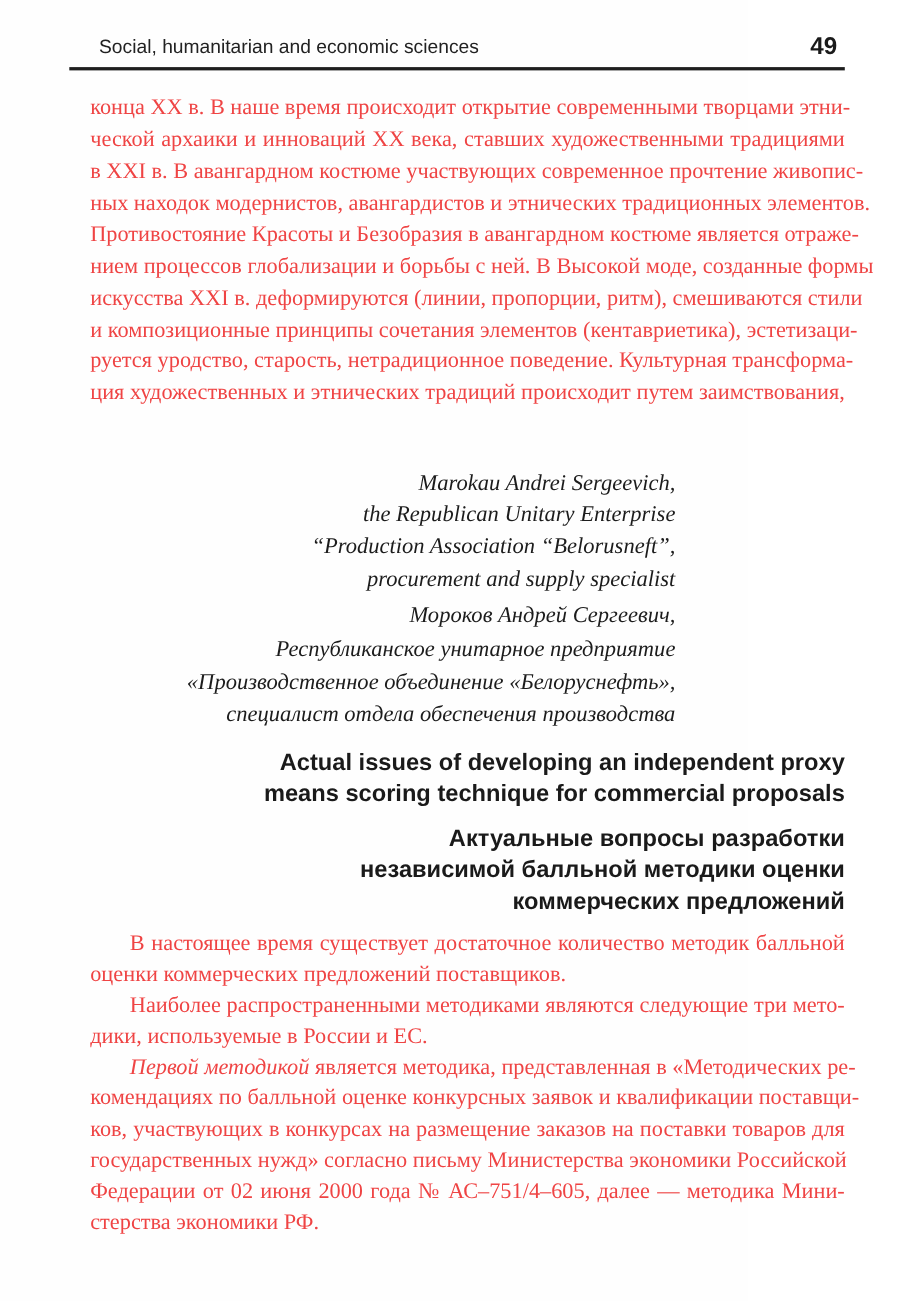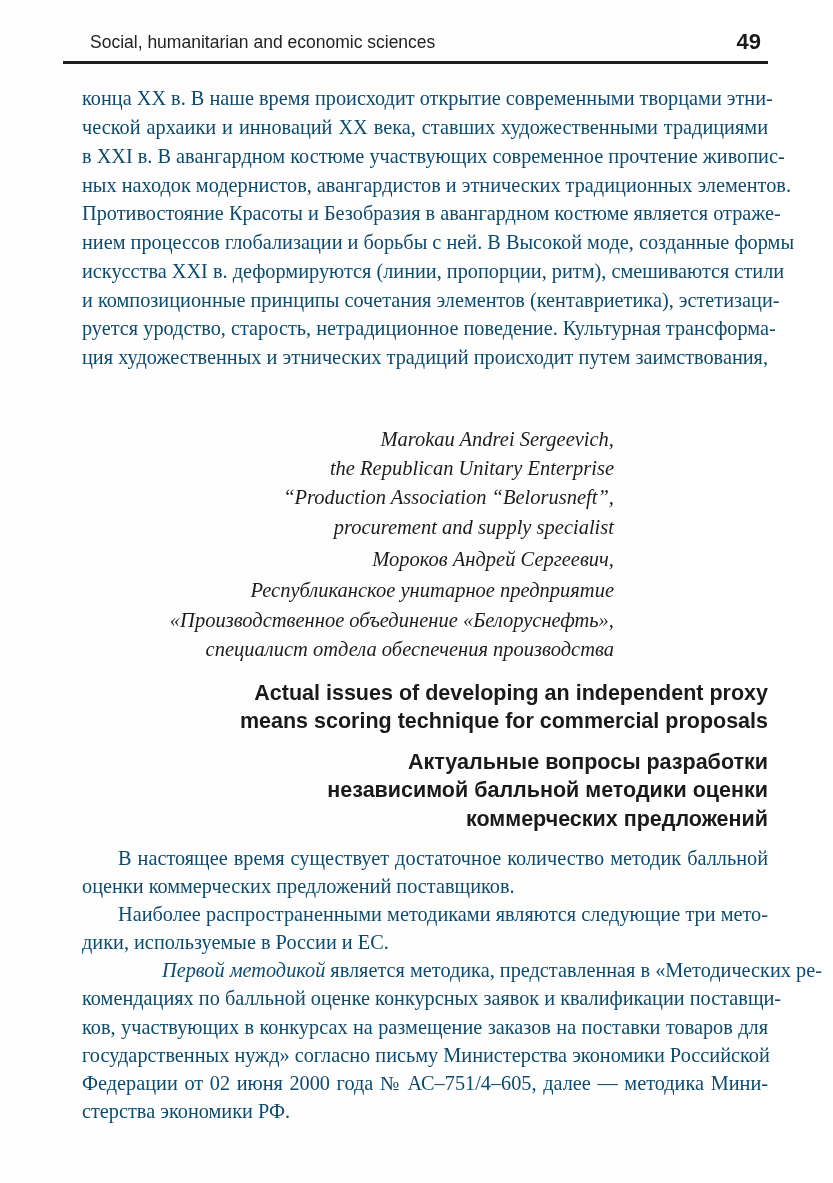--- a/index.html
+++ b/index.html
@@ -3,24 +3,24 @@
 <meta charset="utf-8">
 <style>
   html, body { margin: 0; padding: 0; background: #ffffff; }
   body { width: 833px; height: 1183px; position: relative; overflow: hidden; }
   .page { position: absolute; left: 0; top: 0; width: 680px; height: 1183px; background: #fefefe; }
   .running-head { position: absolute; left: 63px; top: 26px; width: 704px; height: 36px; }
   .rh-title { position: absolute; left: 27px; top: 6px; font-family: "Liberation Sans", sans-serif; font-size: 17.5px; color: #222; }
   .rh-page { position: absolute; right: 6px; top: 3px; font-family: "Liberation Sans", sans-serif; font-size: 22px; font-weight: bold; color: #1a1a1a; text-align: right; }
   .rule { position: absolute; left: 63px; top: 61px; width: 705px; height: 3px; background: #1e1e1e; }
 
-  .body-line { position: absolute; left: 82px; width: 686px; font-family: "Liberation Serif", serif; font-size: 20.3px; color: #0c4a6e; white-space: nowrap; text-align: justify; text-align-last: justify; line-height: 26px; }
+  .body-line { position: absolute; left: 82px; width: 686px; font-family: "Liberation Serif", serif; font-size: 20.3px; color: #ef4444; white-space: nowrap; text-align: justify; text-align-last: justify; line-height: 26px; }
   .body-line.last { text-align-last: left; }
   .body-line.indent { left: 118px; width: 650px; }
-  .body-line i { font-style: italic; margin-left: 44px; }
+  .body-line i { font-style: italic; }
 
   .byline { position: absolute; right: 66px; font-family: "Liberation Serif", serif; font-style: italic; font-size: 20.5px; color: #1c1c1c; white-space: nowrap; text-align: center; line-height: 26px; }
 
   .heading { position: absolute; left: 63px; width: 705px; text-align: right; font-family: "Liberation Sans", sans-serif; font-weight: bold; font-size: 21.5px; color: #1a1a1a; line-height: 26px; white-space: nowrap; }
 </style>
 </head>
 <body>
 
 <div class="page">
 

